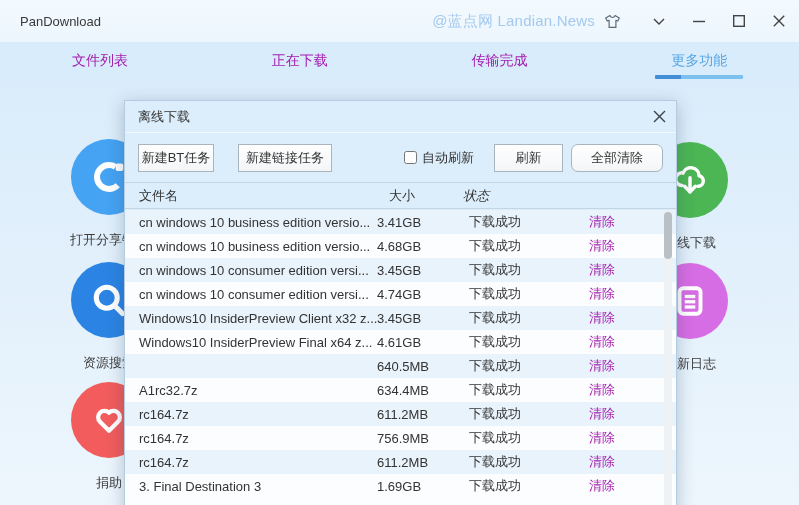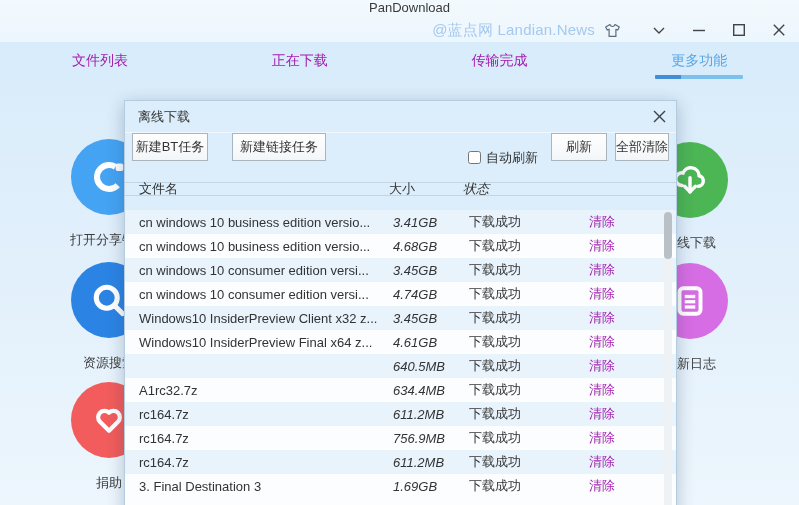--- a/index.html
+++ b/index.html
@@ -6,21 +6,21 @@
   body { font-family:"Liberation Sans","DejaVu Sans",sans-serif; background:#888; }
   .window{
     position:relative; width:799px; height:505px; overflow:hidden;
     background:linear-gradient(180deg,#d7eafa 0%,#e0effb 45%,#edf6fd 100%);
     font-family:"Liberation Sans","DejaVu Sans",sans-serif;
   }
   
   .titlebar{
     position:absolute; left:0; top:0; width:100%; height:42px;
     background:linear-gradient(180deg,#f3fafe,#ecf6fd);
-    display:flex; align-items:center;flex-direction:column;
+    display:flex; align-items:center;
   }
   .app-title{ margin-left:20px; font-size:13px; color:#3a3a3a; }
   .titlebar-right{ margin-left:auto; display:flex; align-items:center; }
   .watermark{ font-size:15px; color:#a5c9ee; letter-spacing:.2px; }
   .shirt-box{ width:26px; height:26px; display:flex; align-items:center; justify-content:center; margin-left:4px; }
   .winbtn{ width:40px; height:30px; display:flex; align-items:center; justify-content:center; cursor:default; }
   .winbtn svg{ display:block; }
   .gap-ctrl{ width:14px; }
   
   .tabbar{
@@ -46,44 +46,44 @@
   .tile .tile-label{ margin-top:16px; font-size:13px; color:#3c3c3c; white-space:nowrap; }
   
   .dialog{
     position:absolute; left:124px; top:100px; width:553px; height:420px;
     background:#dceefb; border:1px solid rgba(130,160,190,.45);
     box-shadow:0 4px 16px rgba(40,70,100,.30);
   }
   .dlg-header{ height:32px; display:flex; align-items:center; border-bottom:1px solid rgba(255,255,255,.6); }
   .dlg-title{ margin-left:13px; font-size:13px; color:#333; }
   .dlg-close{ margin-left:auto; width:34px; height:28px; display:flex; align-items:center; justify-content:center; cursor:default; }
-  .dlg-toolbar{ height:49px; display:flex; padding:0 7px; }
+  .dlg-toolbar{ height:49px; display:flex; align-items:center; padding:0 13px; }
   .btn{
     height:28px; background:linear-gradient(180deg,#fefefe,#f3f6f8);
     border:1px solid #a9b4bd; font-size:13px; color:#333;
     display:flex; align-items:center; justify-content:center; cursor:default;
     font-family:"Liberation Sans","DejaVu Sans",sans-serif;
   }
   .btn-bt{ width:76px; }
   .btn-link{ width:94px; margin-left:24px; }
   .chk-wrap{ display:flex; align-items:center; margin-left:auto; }
   .chk{ width:13px; height:13px; accent-color:#6a8aa8; }
   .chk-label{ font-size:13px; color:#333; margin-left:5px; }
-  .btn-refresh{ width:56px; margin-left:13px; }
-  .btn-clearall{ width:54px; margin-left:8px; }
+  .btn-refresh{ width:69px; margin-left:20px; }
+  .btn-clearall{ width:92px; margin-left:8px;border-radius:7px; }
   .tbl-header{
-    height:14px; display:flex; align-items:center; position:relative;
+    height:27px; display:flex; align-items:center; position:relative;
     border-top:1px solid #c3d4e2; border-bottom:1px solid #c3d4e2;
     font-size:13px; color:#333;
   }
   .list{ position:absolute; left:0; top:109px; right:0; bottom:0; background:#fcfdfe; overflow:hidden; }
   .row{ height:24px; display:flex; align-items:center; position:relative; font-size:13px; color:#333; }
   .row:nth-child(odd){ background:#e9f3fc; }
   .col-name{ position:absolute; left:14px; width:248px; white-space:nowrap; overflow:hidden; }
-  .col-size{ position:absolute; left:268px;font-style:italic; }
+  .col-size{ position:absolute; left:252px; }
   .col-status{ position:absolute; left:344px; }
   .col-clear{ position:absolute; left:464px; color:#a21caf; cursor:default; }
   .h-name{ position:absolute; left:14px; }
   .h-size{ position:absolute; left:264px; }
   .h-status{ position:absolute; left:338px;font-style:italic; }
   .scroll-track{
     position:absolute; right:4px; top:110px; bottom:3px; width:8px;
     background:#eef2f5; border-radius:4px; z-index:5;
   }
   .scroll-thumb{ position:absolute; top:1px; left:0; width:8px; height:47px; background:#b9c1c7; border-radius:4px; }

